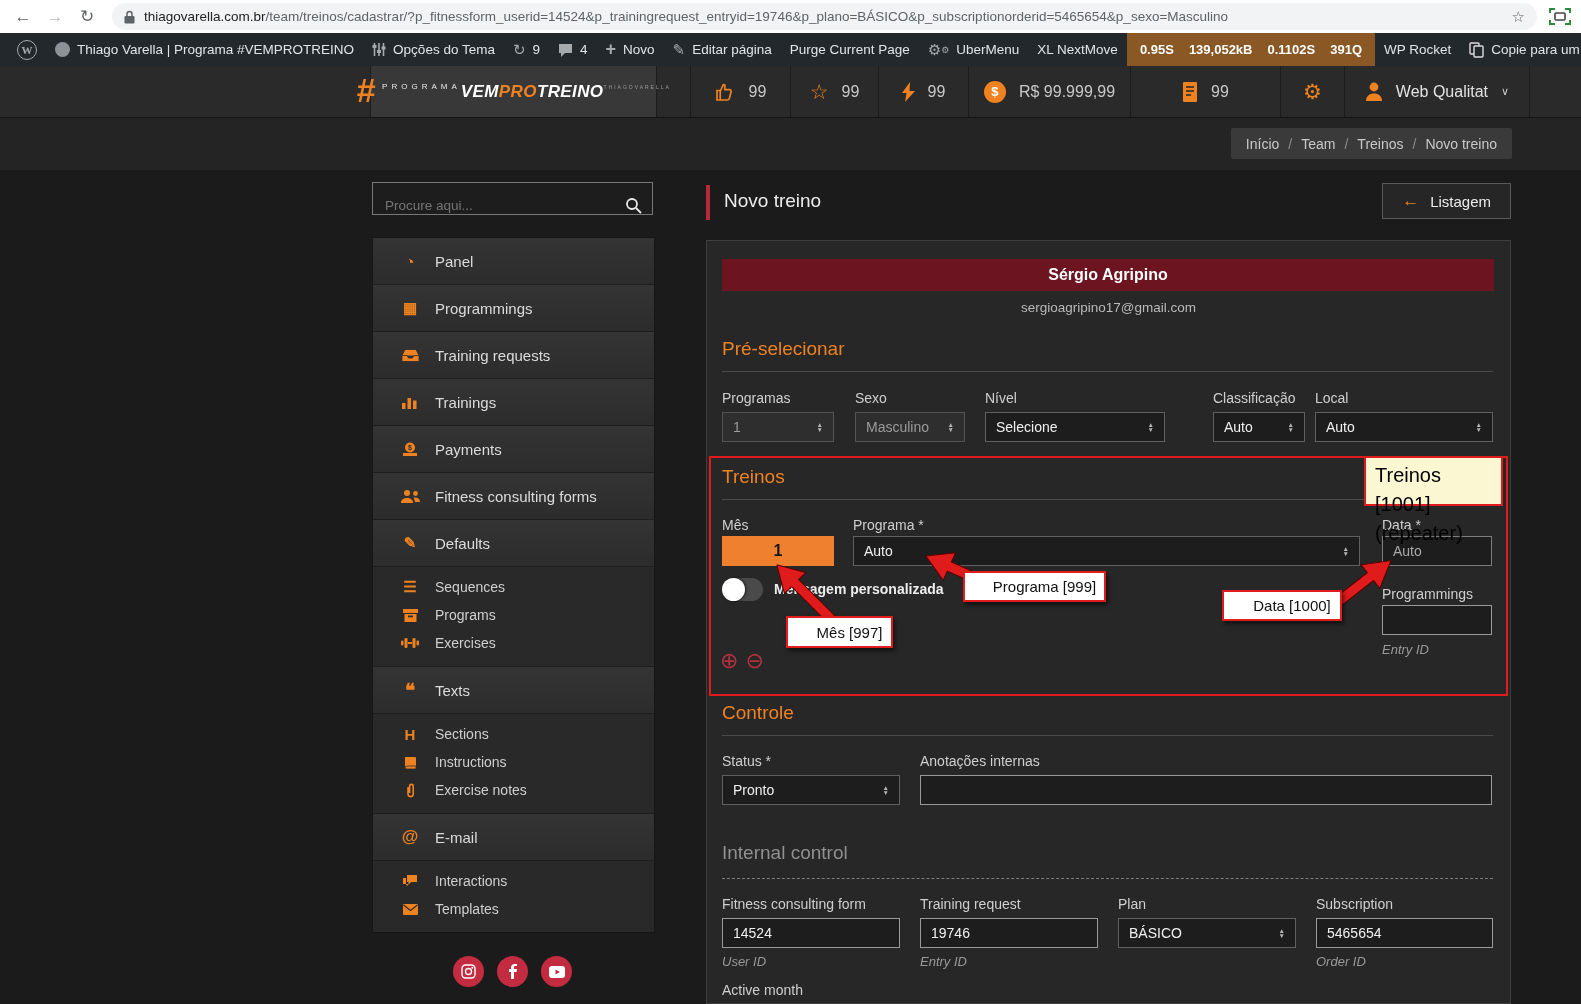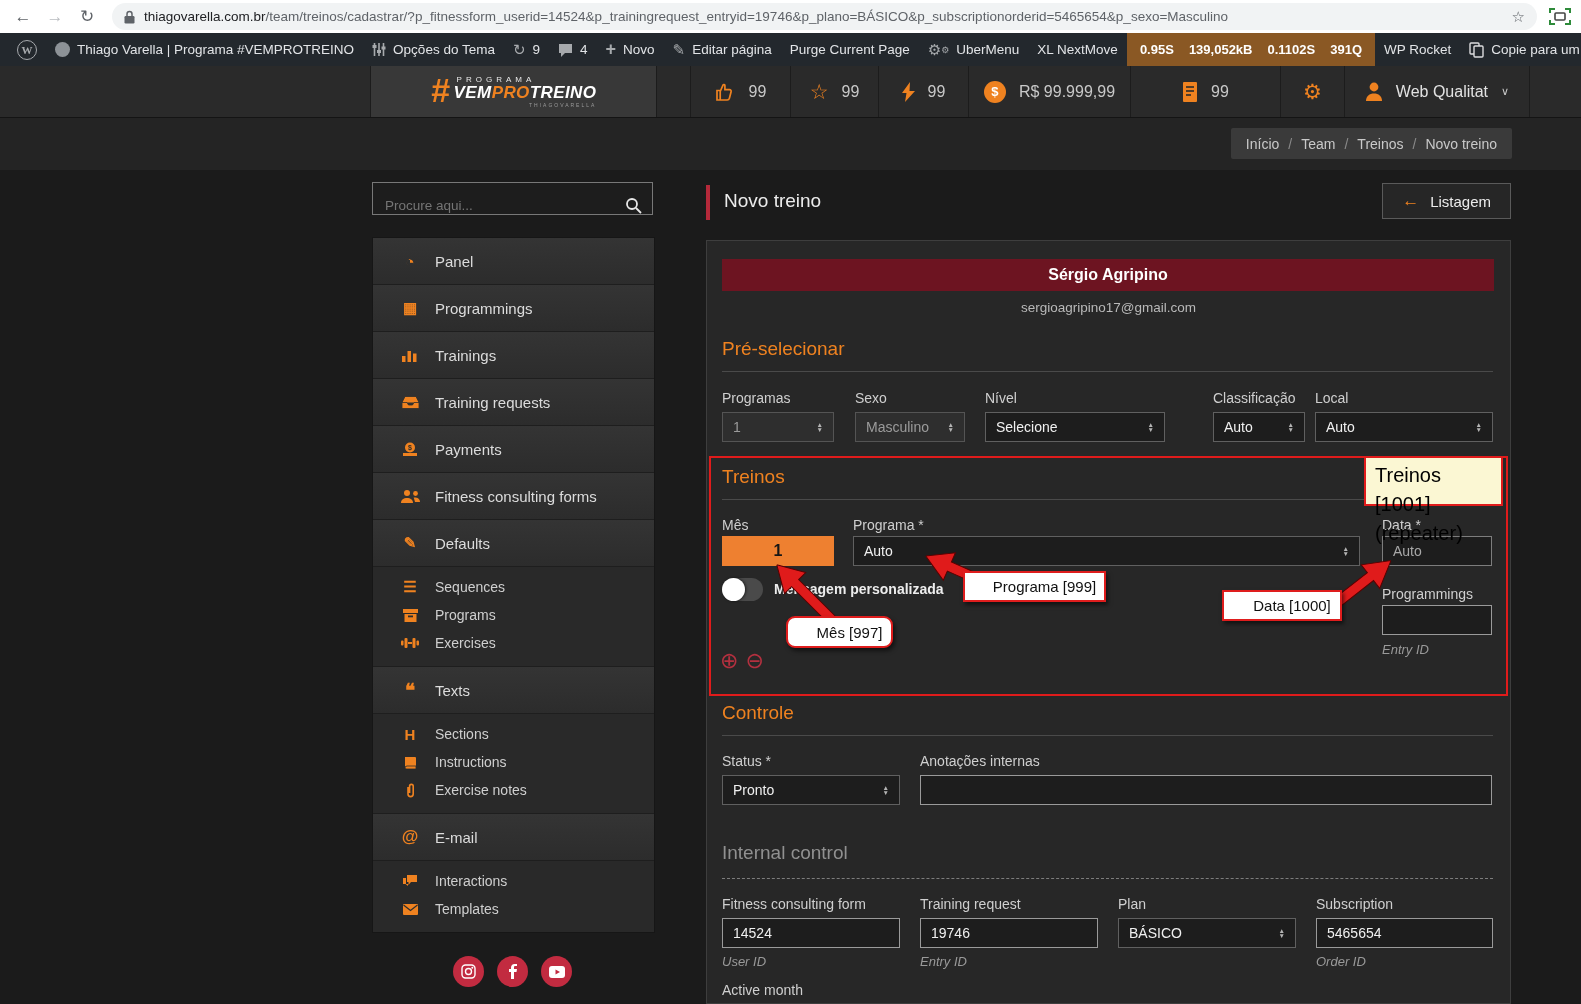--- a/index.html
+++ b/index.html
@@ -29,21 +29,21 @@
   .site-dot{width:15px;height:15px;border-radius:50%;background:#8d9297;}
   .perf-box{height:100%;display:flex;align-items:center;gap:15px;padding:0 13px;background:#8a5824;
     color:#fff;font-size:13px;font-weight:bold;}
 
   
   .site-header{position:absolute;top:66px;left:0;right:0;height:51px;background:#2a2a2a;
     border-bottom:1px solid #141414;}
   .logo-block{position:absolute;left:370px;top:0;bottom:0;width:285px;background:#383838;
     border-left:1px solid #1c1c1c;border-right:1px solid #1c1c1c;display:flex;align-items:center;justify-content:center;gap:4px;}
   .logo-hash{color:#ef8220;font-size:34px;font-weight:bold;font-style:italic;line-height:1;transform:translateY(-2px);}
-  .logo-col{display:flex;flex-direction:column;line-height:1;}
+  .logo-col{display:flex;flex-direction:row;line-height:1;}
   .logo-top{font-size:8px;letter-spacing:4px;color:#e8e8e8;margin-left:3px;}
   .logo-main{font-size:17px;font-weight:bold;font-style:italic;color:#fff;letter-spacing:.4px;}
   .logo-main .pro{color:#ef8220;}
   .logo-sub{font-size:5px;letter-spacing:2px;color:#9a9a9a;text-align:right;margin-top:2px;}
   .counters{position:absolute;left:690px;top:0;bottom:0;display:flex;}
   .counter{display:flex;align-items:center;justify-content:center;gap:13px;border-left:1px solid #1c1c1c;
     color:#c9c9c9;font-size:16px;box-sizing:border-box;}
   .counter:last-child{border-right:1px solid #1c1c1c;}
   .oic{color:#ef8220;}
   .money-dot{width:22px;height:22px;border-radius:50%;background:#ef8220;color:#fff;font-weight:bold;
@@ -293,35 +293,35 @@
     <div class="mi mi-main">
       <span class="micon">◔</span>
       <span>Panel</span>
     </div>
     <div class="mi mi-main">
       <span class="micon">▦</span>
       <span>Programmings</span>
     </div>
     <div class="mi mi-main">
       <span class="micon">
+          <svg width="17" height="13" viewBox="0 0 17 13">
+            <path d="M0 6.5 3 .5h11l3 6V12.5H0z M0 6.5h5l1.5 2.5h4L12 6.5h5" fill="#ef8220" stroke="#2c2c2c" stroke-width="0.8"></path>
+          </svg>
+        </span>
+      <span>Training requests</span>
+    </div>
+    <div class="mi mi-main">
+      <span class="micon">
           <svg width="16" height="13" viewBox="0 0 16 13">
             <rect x="0" y="7" width="3.5" height="6" fill="#ef8220"></rect>
             <rect x="5.5" y="2" width="3.5" height="11" fill="#ef8220"></rect>
             <rect x="11" y="4.5" width="3.5" height="8.5" fill="#ef8220"></rect>
           </svg>
         </span>
       <span>Trainings</span>
-    </div>
-    <div class="mi mi-main">
-      <span class="micon">
-          <svg width="17" height="13" viewBox="0 0 17 13">
-            <path d="M0 6.5 3 .5h11l3 6V12.5H0z M0 6.5h5l1.5 2.5h4L12 6.5h5" fill="#ef8220" stroke="#2c2c2c" stroke-width="0.8"></path>
-          </svg>
-        </span>
-      <span>Training requests</span>
     </div>
     <div class="mi mi-main">
       <span class="micon">
           <svg width="16" height="15" viewBox="0 0 16 15">
             <circle cx="8" cy="5.5" r="5" fill="#ef8220"></circle>
             <text x="8" y="8" text-anchor="middle" font-size="7" fill="#2c2c2c" font-weight="bold" font-family="Liberation Sans,sans-serif">$</text>
             <path d="M1 11h14v3H1z" fill="#ef8220"></path>
           </svg>
         </span>
       <span>Payments</span>
@@ -544,21 +544,21 @@
         <svg width="34" height="84" viewBox="0 0 34 84">
             <polygon points="17,0 32,26 22,26 22,84 12,84 12,26 2,26" fill="#e01b1b" stroke="#5a0000" stroke-width="1"></polygon>
           </svg>
       </div>
       <div class="ann-arrow" style="left:633px;top:88px;transform:rotate(52deg);">
         <svg width="34" height="76" viewBox="0 0 34 76">
             <polygon points="17,0 32,26 22,26 22,76 12,76 12,26 2,26" fill="#e01b1b" stroke="#5a0000" stroke-width="1"></polygon>
           </svg>
       </div>
 
-      <div class="callout" style="left:75px;top:158px;width:107px;height:32px;border-radius:9px;">Mês [997]</div>
+      <div class="callout" style="left:75px;top:158px;width:107px;height:32px;">Mês [997]</div>
       <div class="callout" style="left:252px;top:113px;width:143px;height:31px;">Programa [999]</div>
       <div class="callout" style="left:511px;top:132px;width:120px;height:31px;">Data [1000]</div>
 
       <div class="pm">
         <span>⊕</span>
         <span>⊖</span>
       </div>
     </div>
 
     <div class="sec-h" style="left:15px;top:461px;">Controle</div>

